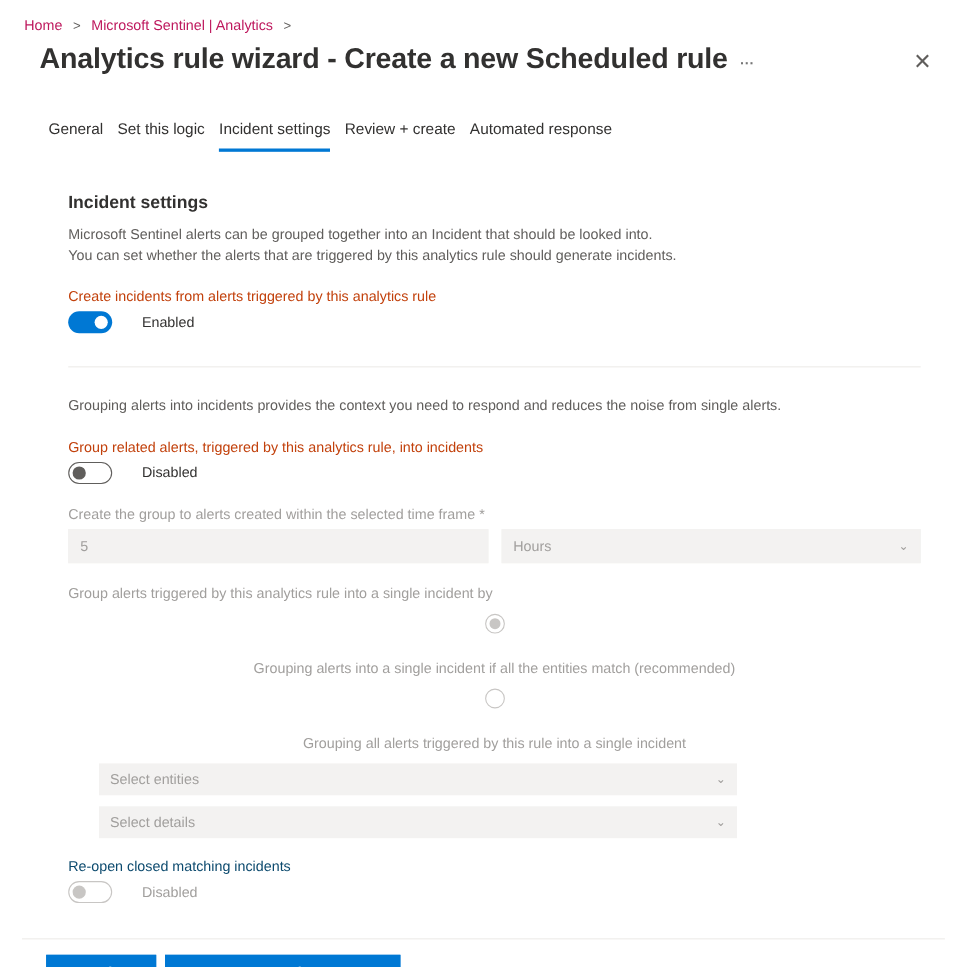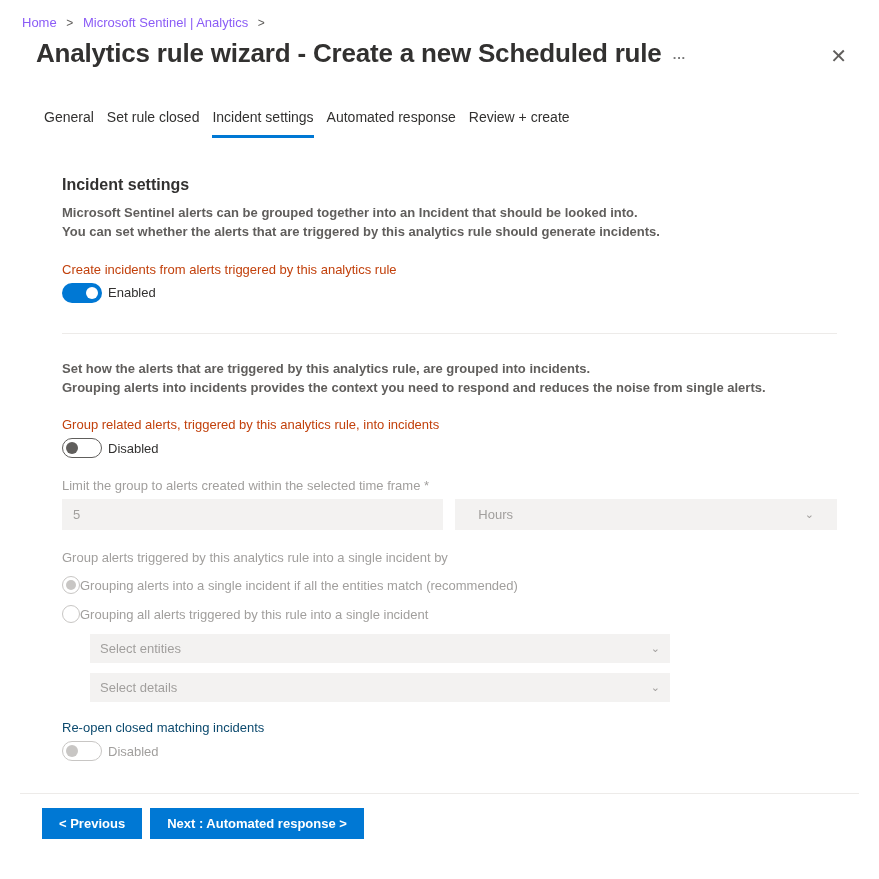--- a/index.html
+++ b/index.html
@@ -5,57 +5,57 @@
     * { box-sizing: border-box; margin: 0; padding: 0; }
     body {
       font-family: "Segoe UI", -apple-system, BlinkMacSystemFont, sans-serif;
       font-size: 13px;
       color: #323130;
       background: #ffffff;
       padding: 15px 20px 20px 20px;
       width: 879px;
     }
     .breadcrumb { font-size: 13px; margin-bottom: 8px; }
-    .breadcrumb a { color: #8b5cf6; text-decoration: none; margin: 0 2px; }
+    .breadcrumb a { color: #be185d; text-decoration: none; margin: 0 2px; }
     .breadcrumb .sep { color: #605e5c; margin: 0 4px; font-size: 12px; }
     .header-row { display: flex; align-items: center; justify-content: space-between; }
     .page-title { font-size: 26px; font-weight: 600; color: #323130; letter-spacing: -0.2px; margin-left: 16px; }
     .title-dots { color: #767676; font-weight: 600; padding: 0 4px; cursor: pointer; }
     .close-x { font-size: 20px; color: #605e5c; cursor: pointer; font-weight: 100; padding: 5px 12px 0 0; }
 
     .tabs { display: flex; gap: 13px; margin-top: 32px; border-bottom: none; padding-left: 24px; }
     .tab { padding: 8px 0 10px 0; font-size: 14px; color: #323130; cursor: pointer; border-bottom: 3px solid transparent; }
     .tab.active { color: #323130; font-weight: 400; border-bottom: 3px solid #0078d4; }
 
     .content { padding: 38px 22px 0 42px; }
     .section-title { font-size: 16px; font-weight: 600; margin-bottom: 10px; color: #323130; }
-    .desc-line { color: #605e5c; font-size: 13px; line-height: 1.45; font-weight: bold; }
+    .desc-line { color: #605e5c; font-size: 13px; line-height: 1.45; }
     .field-label { margin-top: 20px; margin-bottom: 6px; color: #c2410c; font-size: 13px; }
 
-    .toggle-row { display: flex; align-items: center; gap: 6px; margin-top: 6px; }
+    .toggle-row { display: flex; align-items: center; gap: 27px; margin-top: 6px; }
     .toggle { width: 40px; height: 20px; border-radius: 10px; position: relative; cursor: pointer; }
     .toggle .knob { width: 12px; height: 12px; background: #fff; border-radius: 50%; position: absolute; top: 4px; }
     .toggle.on { background: #0078d4; }
     .toggle.on .knob { right: 4px; }
     .toggle.off { background: #fff; border: 1px solid #605e5c; }
     .toggle.off .knob { left: 3px; background: #605e5c; top: 3px; }
     .toggle.disabled { border: 1px solid #c8c6c4; }
     .toggle.disabled .knob { background: #c8c6c4; }
     .toggle-state { font-size: 13px; }
     .toggle-state.dim { color: #a19f9d; }
 
     .hr { border: none; border-top: 1px solid #edebe9; margin: 30px 0 26px 0; }
 
     .dim-label { color: #a19f9d; font-size: 13px; margin-top: 20px; margin-bottom: 6px; }
     .time-row { display: flex; gap: 12px; margin-top: 4px; }
     .time-val { background: #f3f2f1; color: #a19f9d; padding: 7px 10px; width: 50%; border: 1px solid #f3f2f1; font-size: 13px; }
-    .time-unit { background: #f3f2f1; color: #a19f9d; padding: 7px 22px; width: 50%; border: 1px solid #f3f2f1; font-size: 13px; display: flex; justify-content: space-between; align-items: center;}
+    .time-unit { background: #f3f2f1; color: #a19f9d; padding: 7px 10px; width: 50%; border: 1px solid #f3f2f1; font-size: 13px; display: flex; justify-content: space-between; align-items: center;}
     .chev { color: #a19f9d; font-size: 11px; }
 
-    .radio-row { display: flex; align-items: center; gap: 0; margin: 11px 0; }
+    .radio-row { display: flex; align-items: center; gap: 24px; margin: 11px 0; flex-direction: column; }
     .radio-outer { width: 18px; height: 18px; border: 1px solid #c8c6c4; border-radius: 50%; flex-shrink: 0; display:flex; align-items:center; justify-content:center; }
     .radio-outer.sel { border-color: #c8c6c4; }
     .radio-inner { width: 10px; height: 10px; background: #c8c6c4; border-radius: 50%; }
     .radio-label { color: #a19f9d; font-size: 13px; }
 
     .indent-selects { padding-left: 28px; margin-top: 6px; }
     .disabled-select { background: #f3f2f1; color: #a19f9d; padding: 7px 10px; width: 580px; margin-bottom: 10px; font-size: 13px; display: flex; justify-content: space-between; align-items: center; }
 
     .reopen-label { margin-top: 18px; font-size: 13px; color: #0c4a6e; }
 
@@ -75,52 +75,51 @@
 <div class="header-row">
   <div>
     <span class="page-title">Analytics rule wizard - Create a new Scheduled rule</span>
     <span class="title-dots">&nbsp;···</span>
   </div>
   <span class="close-x">✕</span>
 </div>
 
 <div class="tabs">
   <div class="tab">General</div>
-  <div class="tab">Set rule closed</div>
+  <div class="tab">Set this logic</div>
   <div class="tab active">Incident settings</div>
+  <div class="tab">Review + create</div>
   <div class="tab">Automated response</div>
-  <div class="tab">Review + create</div>
 </div>
 
 <div class="content">
 
   <div class="section-title">Incident settings</div>
   <div class="desc-line">Microsoft Sentinel alerts can be grouped together into an Incident that should be looked into.</div>
   <div class="desc-line">You can set whether the alerts that are triggered by this analytics rule should generate incidents.</div>
   <div class="field-label">Create incidents from alerts triggered by this analytics rule</div>
   <div class="toggle-row">
     <div class="toggle on">
         <div class="knob"></div>
       </div>
     <span class="toggle-state">Enabled</span>
   </div>
 
   <hr class="hr">
 
-  <div class="desc-line">Set how the alerts that are triggered by this analytics rule, are grouped into incidents.</div>
   <div class="desc-line">Grouping alerts into incidents provides the context you need to respond and reduces the noise from single alerts.</div>
   <div class="field-label">Group related alerts, triggered by this analytics rule, into incidents</div>
   <div class="toggle-row">
     <div class="toggle off">
         <div class="knob"></div>
       </div>
     <span class="toggle-state">Disabled</span>
   </div>
 
-  <div class="dim-label">Limit the group to alerts created within the selected time frame *</div>
+  <div class="dim-label">Create the group to alerts created within the selected time frame *</div>
   <div class="time-row">
     <div class="time-val">5</div>
     <div class="time-unit">
       <span>Hours</span>
       <span class="chev">⌄</span>
     </div>
   </div>
 
   <div class="dim-label">Group alerts triggered by this analytics rule into a single incident by</div>
 

